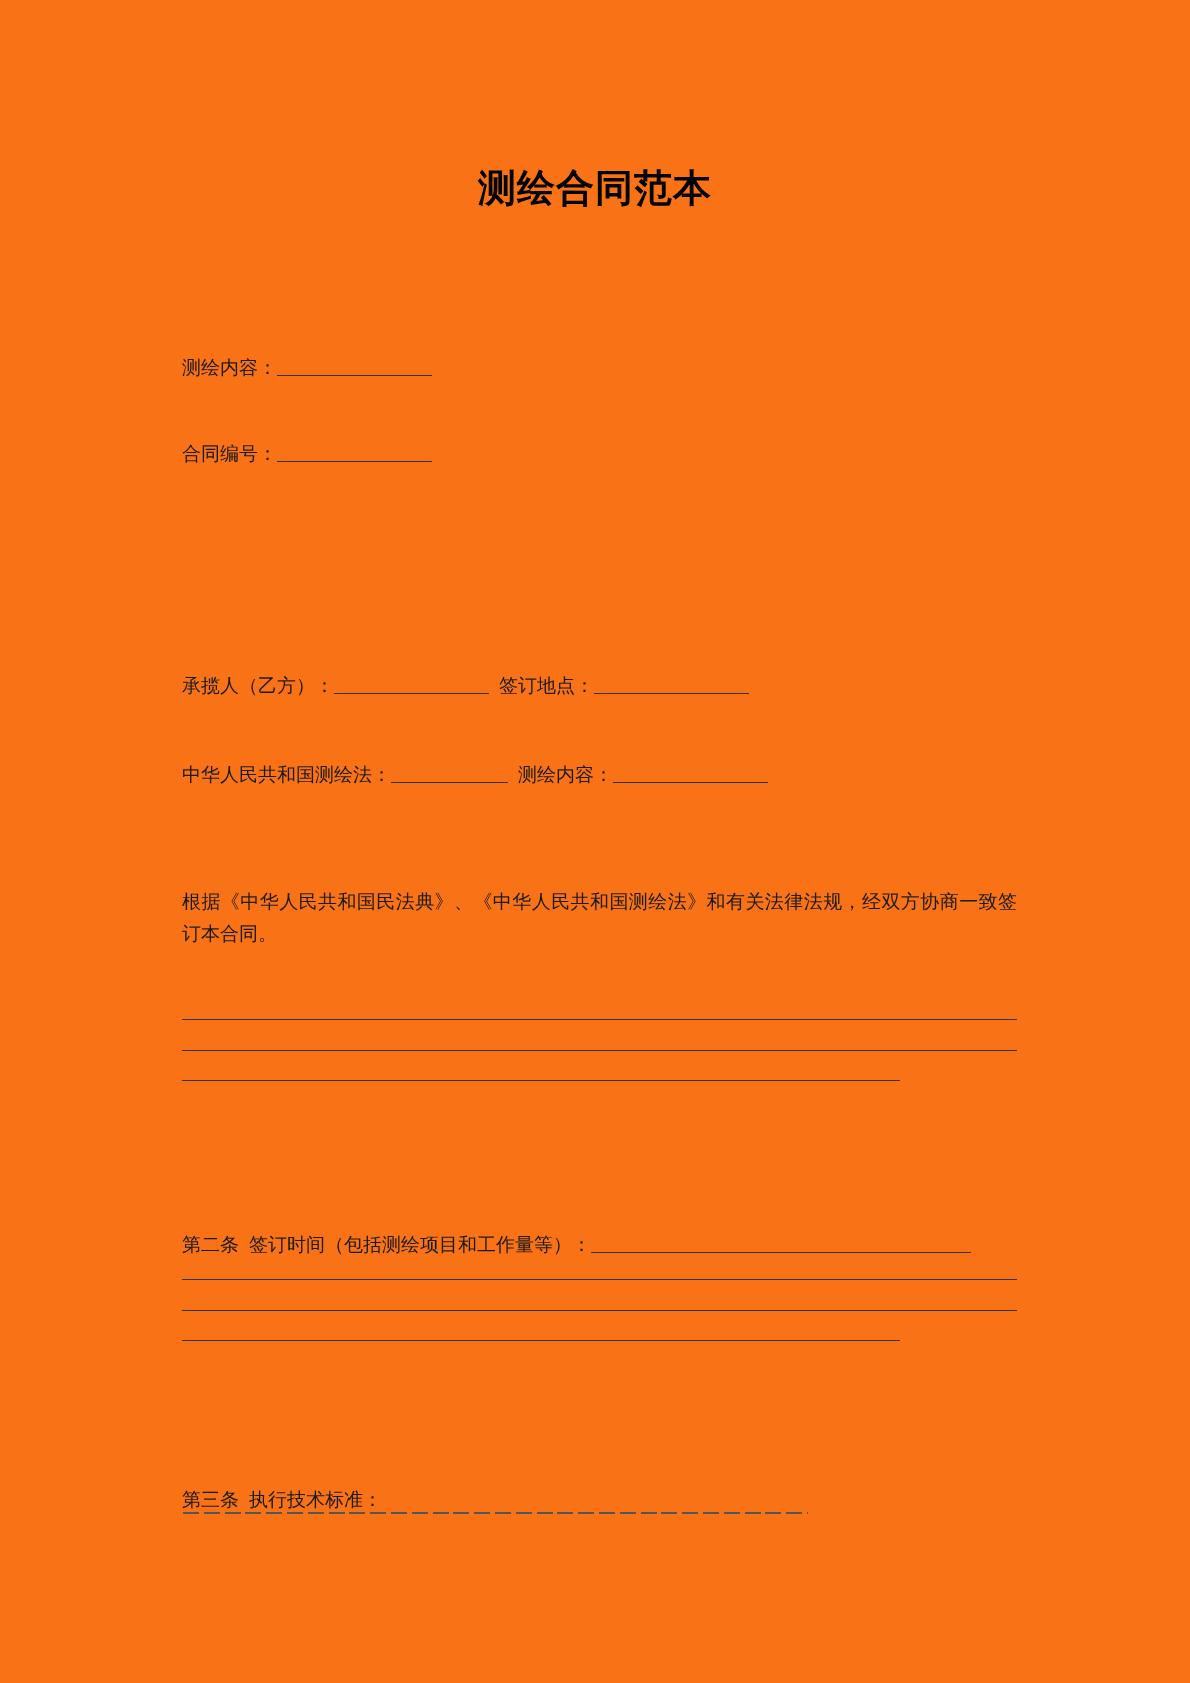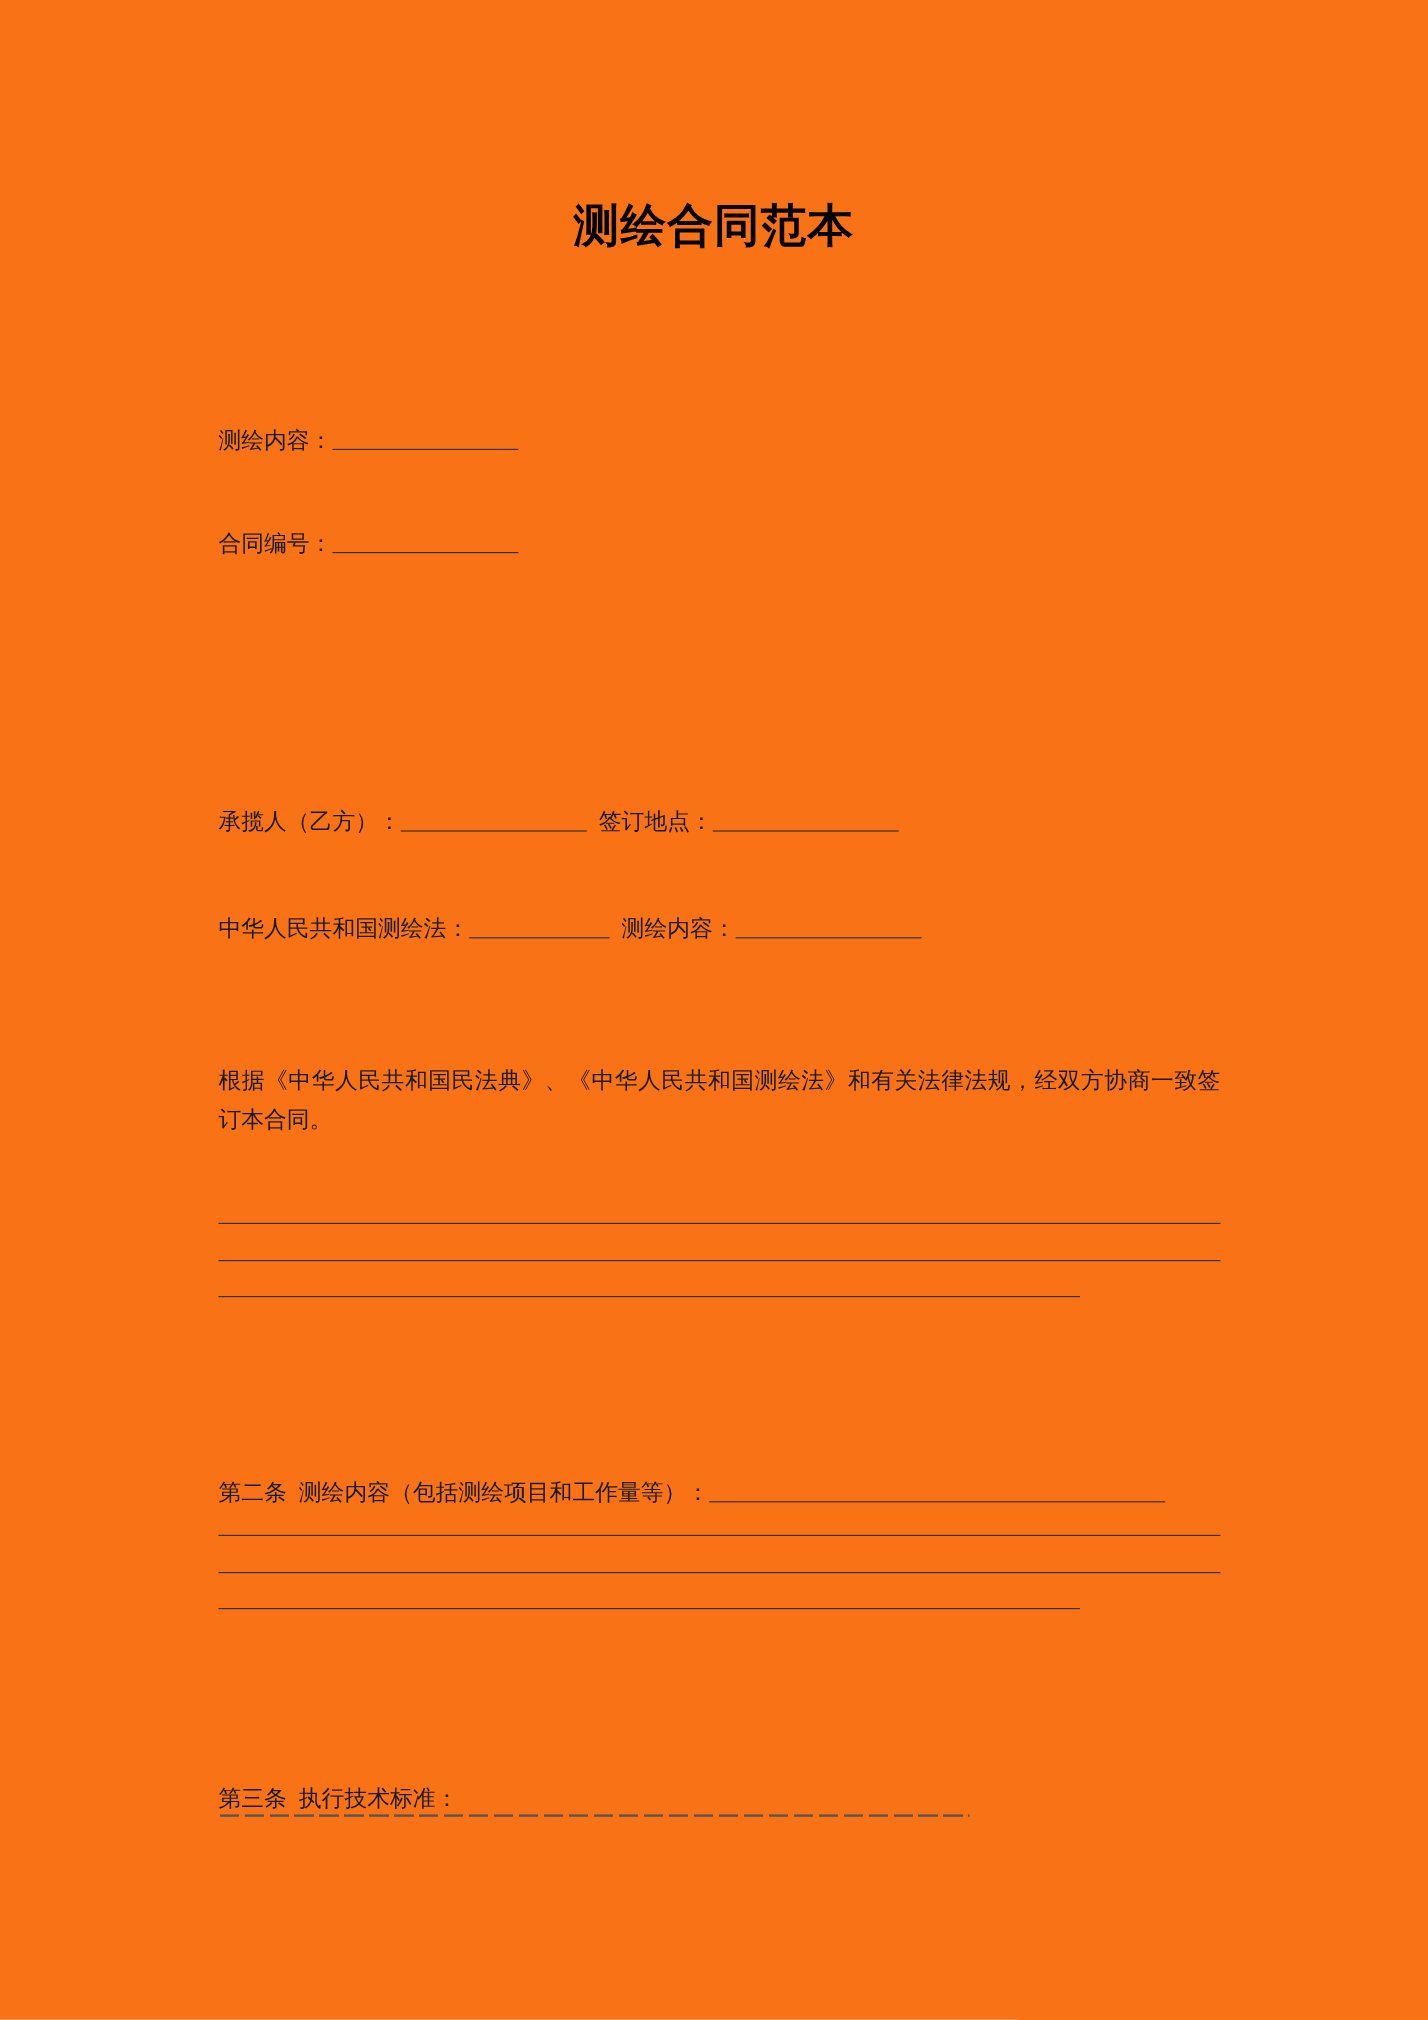--- a/index.html
+++ b/index.html
@@ -54,21 +54,21 @@
     <span>中华人民共和国测绘法：</span><span class="blank" style="width:117px;"></span><span class="gap"></span><span>测绘内容：</span><span class="blank" style="width:155px;"></span>
   </div>
 
   <div class="para" style="top:885px;">根据《中华人民共和国民法典》、《中华人民共和国测绘法》和有关法律法规，经双方协商一致签订本合同。</div>
 
   <div class="rule" style="top:1019px; width:835px;"></div>
   <div class="rule" style="top:1050px; width:835px;"></div>
   <div class="rule" style="top:1080px; width:718px;"></div>
 
   <div class="line" style="top:1232px;">
-    <span>第二条</span><span style="display:inline-block;width:10px;"></span><span>测绘内容（包括测绘项目和工作量等）：</span><span class="blank" style="width:380px;"></span>
+    <span>第二条</span><span style="display:inline-block;width:10px;"></span><span>签订时间（包括测绘项目和工作量等）：</span><span class="blank" style="width:380px;"></span>
   </div>
   <div class="rule" style="top:1279px; width:835px;"></div>
   <div class="rule" style="top:1310px; width:835px;"></div>
   <div class="rule" style="top:1340px; width:718px;"></div>
 
   <div class="line" style="top:1475px;margin-top:12px;">
     <span>第三条</span><span style="display:inline-block;width:10px;"></span><span>执行技术标准：</span>
   </div>
   <div class="dashes"></div>
 

